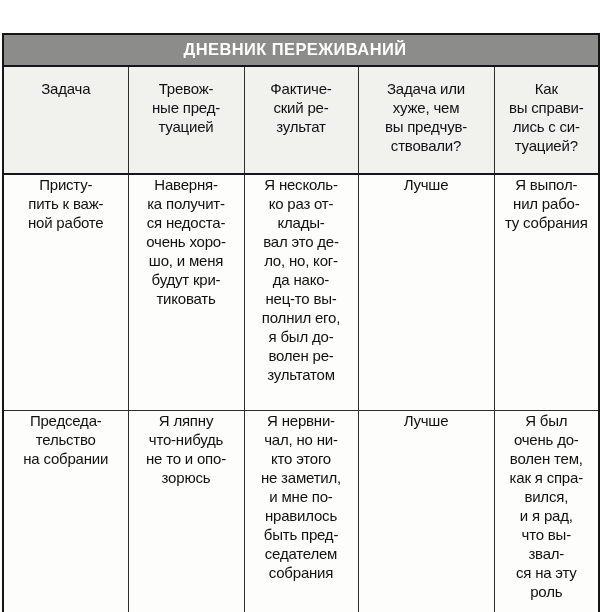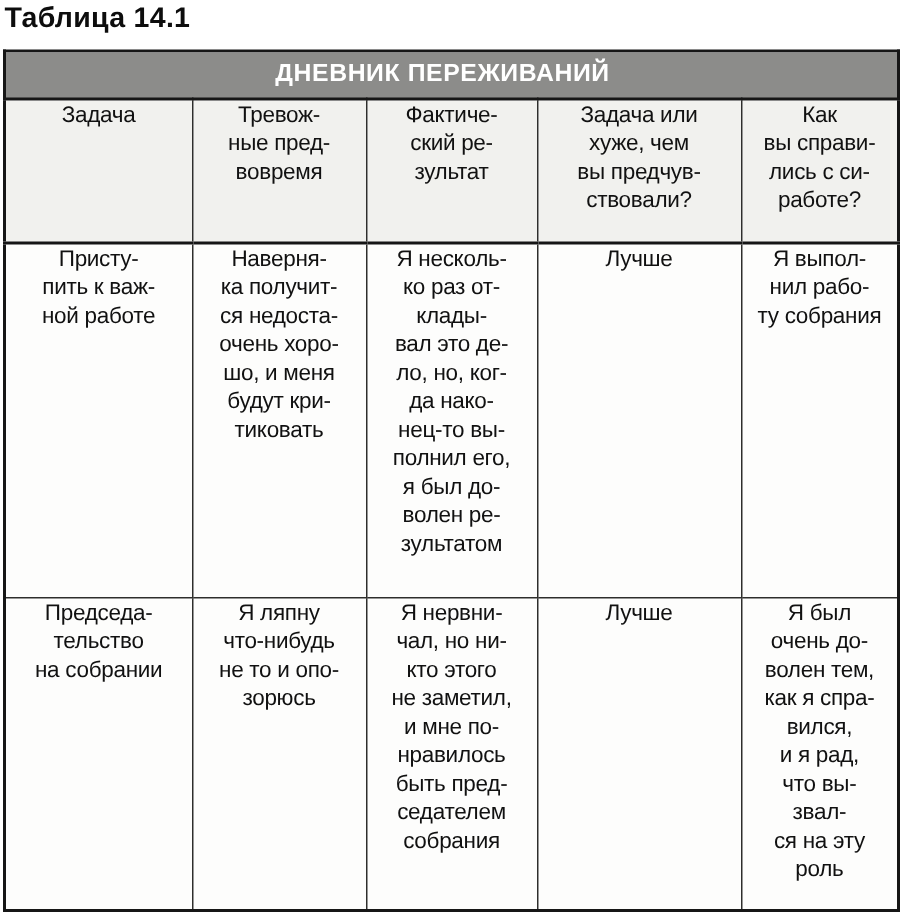--- a/index.html
+++ b/index.html
@@ -58,64 +58,64 @@
     text-align: center;
     vertical-align: middle;
     height: 27px;
     border: 2px solid #161616;
     padding: 1px 12px 2px 0;
   }
   tr.colhead-row th {
     background: #f1f1ee;
     font-weight: normal;
     height: 94px;
+    padding-top: 12px;
     border-bottom: 2px solid #161616;
   }
   tr.data-row td {
     background: #fdfdfc;
     padding-top: 0;
   }
   tr.data-row.first td  { height: 235px; }
   tr.data-row.second td { height: 207px; }
 </style>
 </head>
 <body>
 
 <div class="page">
 
-  <div class="doc-title">Таблица 14.1</div>
 
   <table class="diary">
     <colgroup>
       <col style="width:125px">
       <col style="width:116px">
       <col style="width:114px">
       <col style="width:136px">
       <col style="width:105px">
     </colgroup>
     <thead>
       <tr class="banner-row">
         <th colspan="5">ДНЕВНИК ПЕРЕЖИВАНИЙ</th>
       </tr>
       <tr class="colhead-row">
         <th>Задача</th>
         <th>Тревож-
 ные пред-
-вовремя</th>
+туацией</th>
         <th>Фактиче-
 ский ре-
 зультат</th>
         <th>Задача или
 хуже, чем
 вы предчув-
 ствовали?</th>
         <th>Как
 вы справи-
 лись с си-
-работе?</th>
+туацией?</th>
       </tr>
     </thead>
     <tbody>
       <tr class="data-row first">
         <td>Присту-
 пить к важ-
 ной работе</td>
         <td>Наверня-
 ка получит-
 ся недоста-

